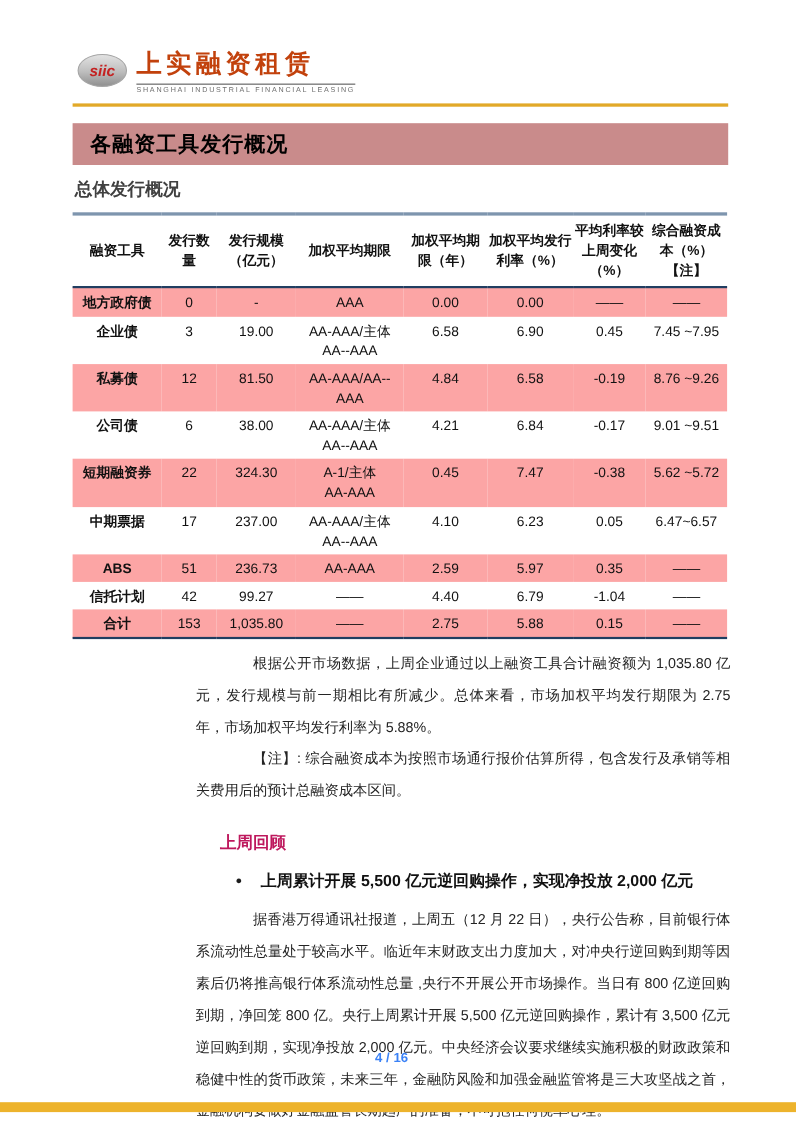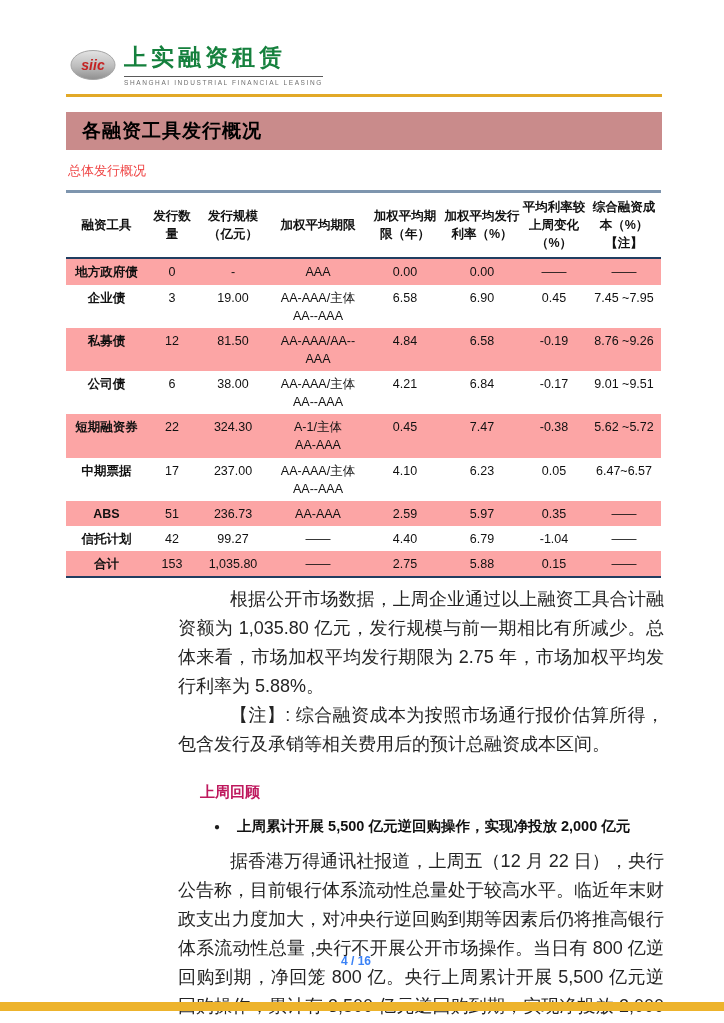--- a/index.html
+++ b/index.html
@@ -9,34 +9,34 @@
     position:relative; width:724px; height:1023px; margin:0 auto;
     background:#ffffff; overflow:hidden; color:#1c1c1c;
   }
   .content { padding:42px 62px 0 66px; }
 
   
   .logo-row { display:flex; align-items:flex-end; gap:8px; margin-left:4px; }
   .logo-mark { flex:0 0 auto; margin-top:2px; }
   .logo-text-block { display:flex; flex-direction:column; }
   .logo-title {
-    font-size:23px; font-weight:700; color:#15803d; letter-spacing:4px;
+    font-size:23px; font-weight:700; color:#c2410c; letter-spacing:4px;
     border-bottom:1.5px solid #5a5a5a; padding-bottom:3px; display:inline-block;
   }
   .logo-sub { font-size:6.5px; letter-spacing:1.6px; color:#6f6f6f; margin-top:2px; }
 
   .gold-line { height:3px; background:#E2A928; margin:8px 0 15px 0; }
 
   
   .banner {
     background:#C98B8B; padding:6px 0 6px 16px; margin-bottom:12px;
   }
   .banner-title { color:#000000; font-size:19px; font-weight:700; letter-spacing:1px; }
 
-  .section-title { font-size:13px; color:#ef4444; margin:0 0 10px 2px; font-weight:400; }
+  .section-title { font-size:16px; color:#404040; margin:0 0 10px 2px; font-weight:700; }
 
   
   table.issuance { width:595px; border-collapse:collapse; table-layout:fixed; font-size:12.5px; }
   table.issuance thead th {
     border-top:3px solid #7E95AE; border-bottom:2px solid #203E61;
     font-weight:700; text-align:center; vertical-align:middle;
     padding:5px 1px; line-height:1.45; color:#111;
   }
   table.issuance td {
     text-align:center; vertical-align:top; padding:4px 1px 3px 1px; line-height:1.45; color:#111;
@@ -46,21 +46,21 @@
   td.col-name { text-align:left; padding-left:6px; vertical-align:middle; font-weight:700; }
   td.col-rating { white-space:pre-line; }
   td.col-cost { vertical-align:middle; }
   td.muted { color:#9a9a9a; }
   .w-name{width:81px;} .w-count{width:50px;} .w-scale{width:72px;} .w-rating{width:98px;}
   .w-term{width:76px;} .w-rate{width:78px;} .w-change{width:66px;} .w-cost{width:74px;}
 
   
   .body-col { margin:7px 0 0 112px; width:486px; }
   .para {
-    font-size:18px; line-height:29px; text-align:justify; color:#242424;
+    font-size:13px; line-height:29px; text-align:justify; color:#242424;
     text-indent:52px;
   }
   .review-heading { font-size:15px; font-weight:700; margin:24px 0 0 22px; color:#be185d; }
   .bullet-item { display:flex; align-items:baseline; margin:15px 0 0 36px; }
   .bullet-dot { font-size:10px; margin-right:17px; position:relative; top:-1px; }
   .bullet-text { font-size:14.5px; font-weight:700; color:#111; }
   .para-block { margin-top:11px; }
 
   
   .footer {

